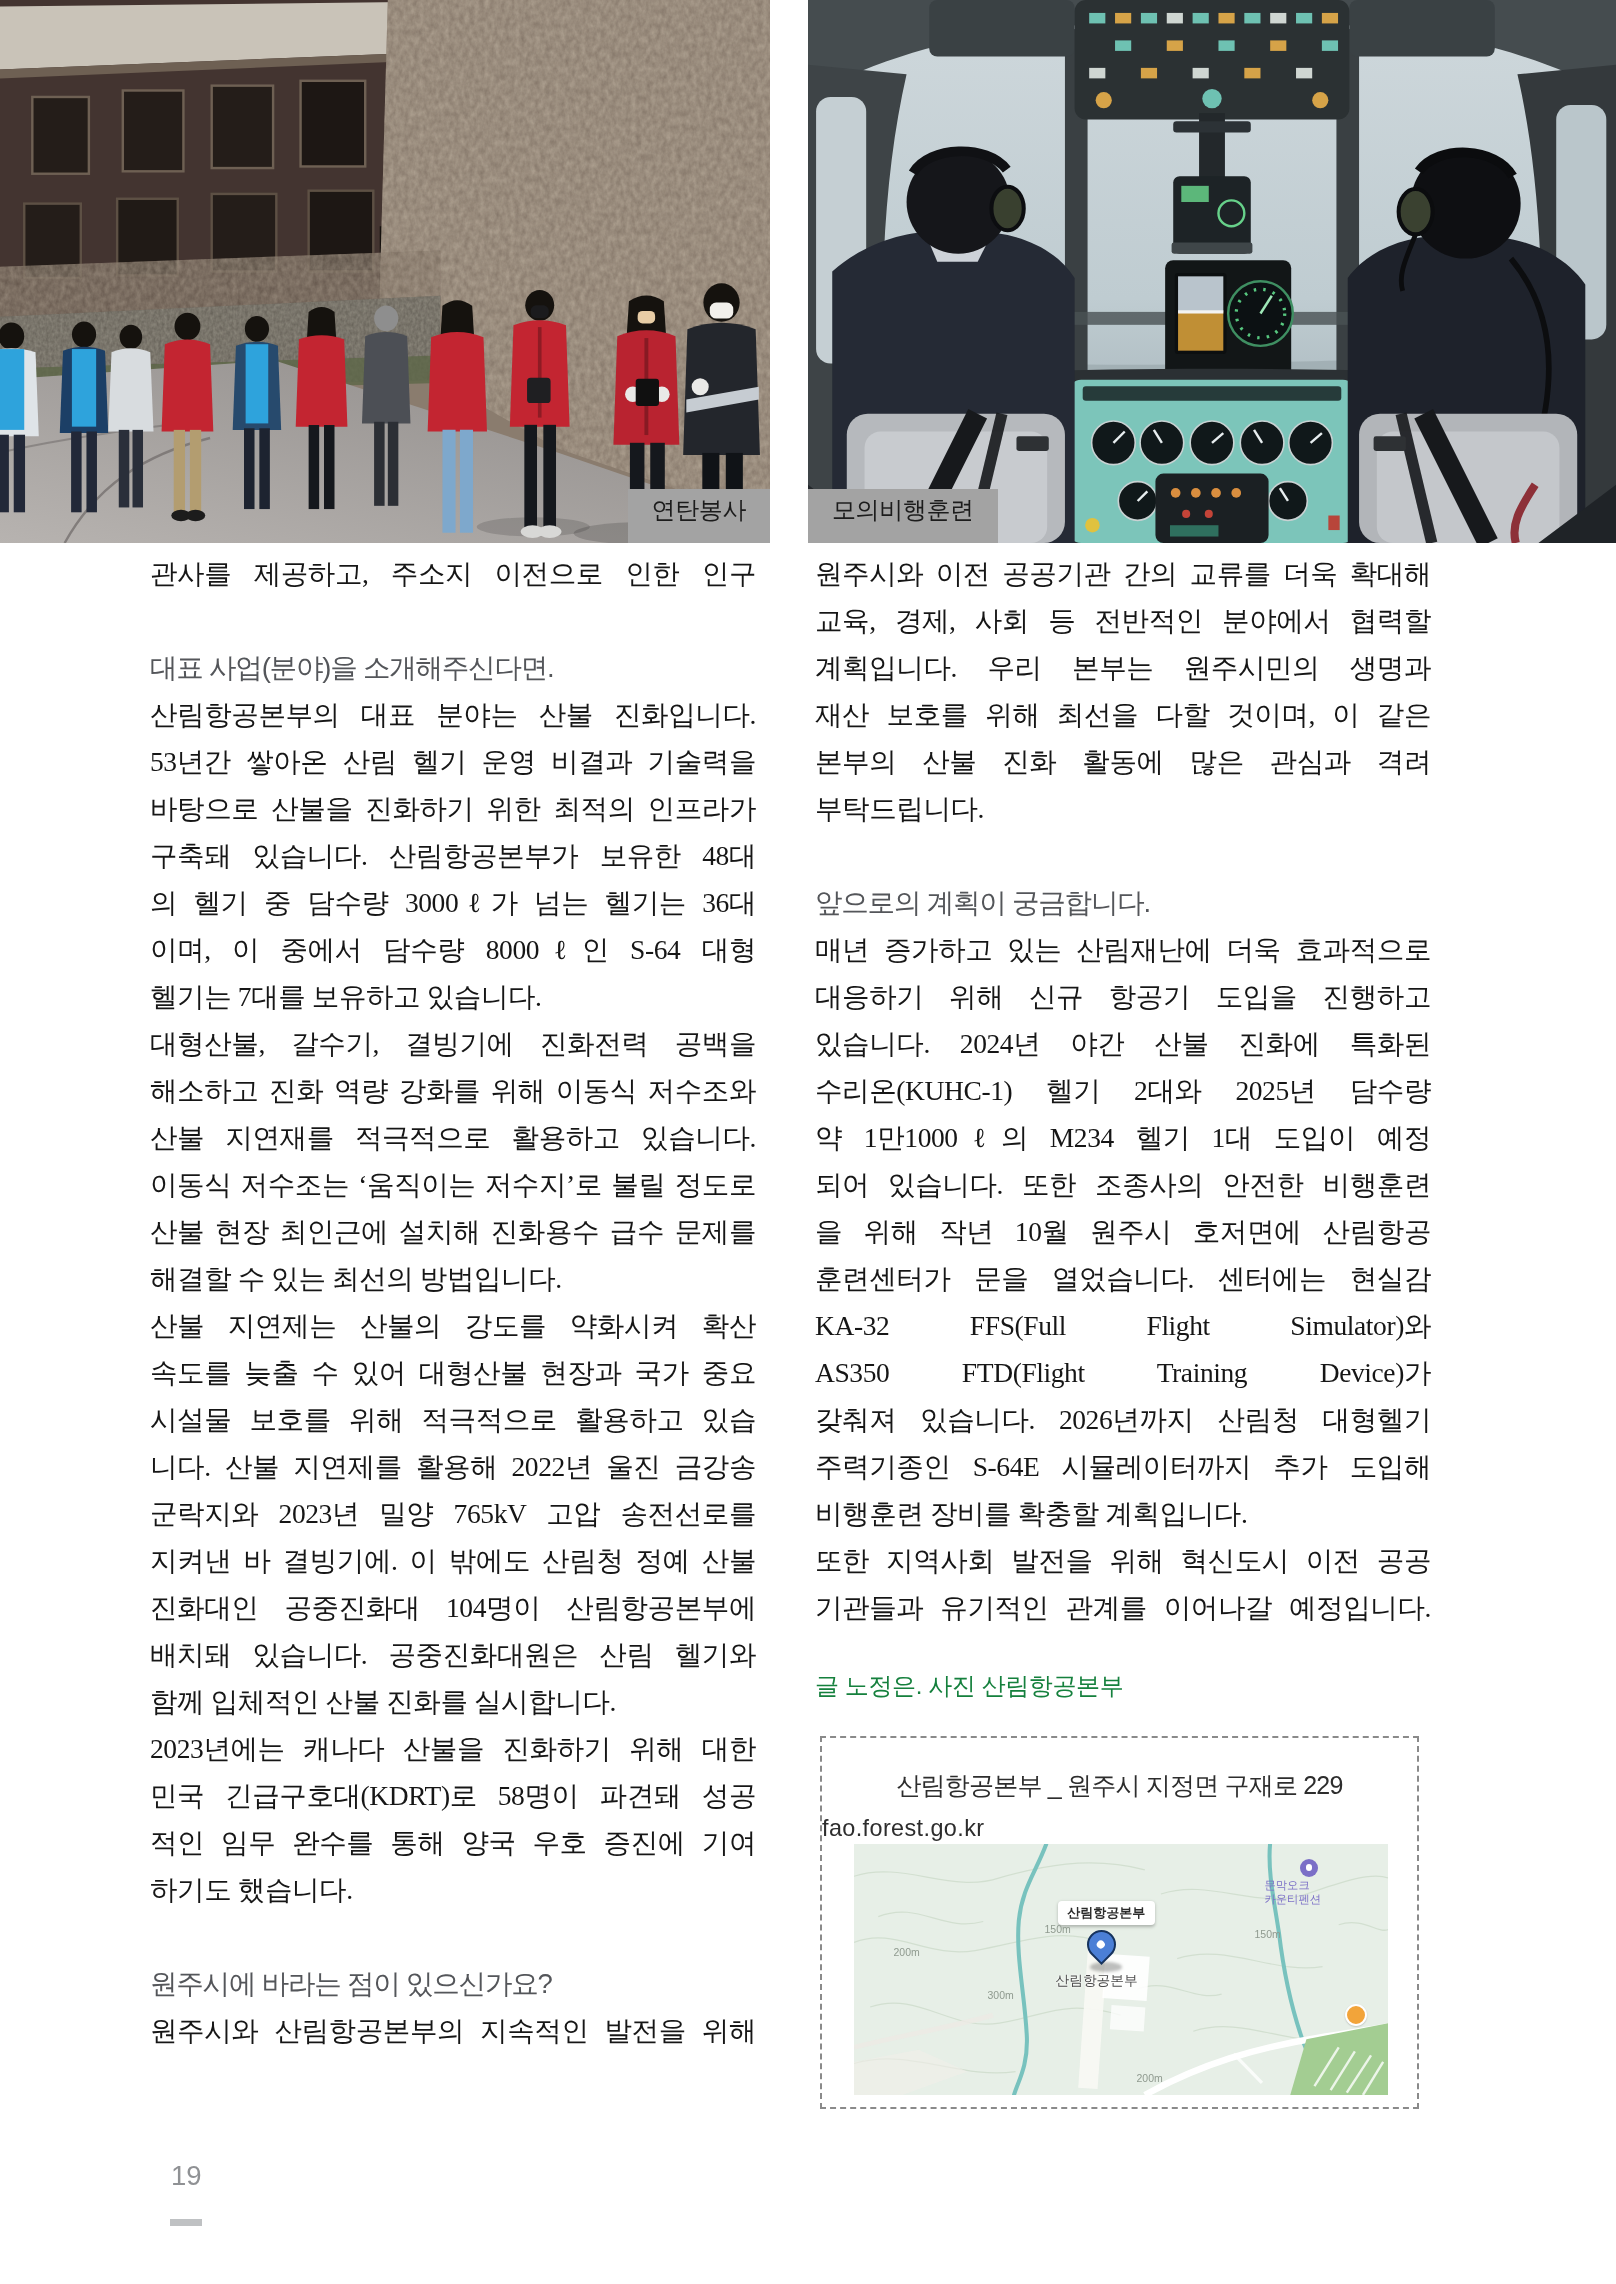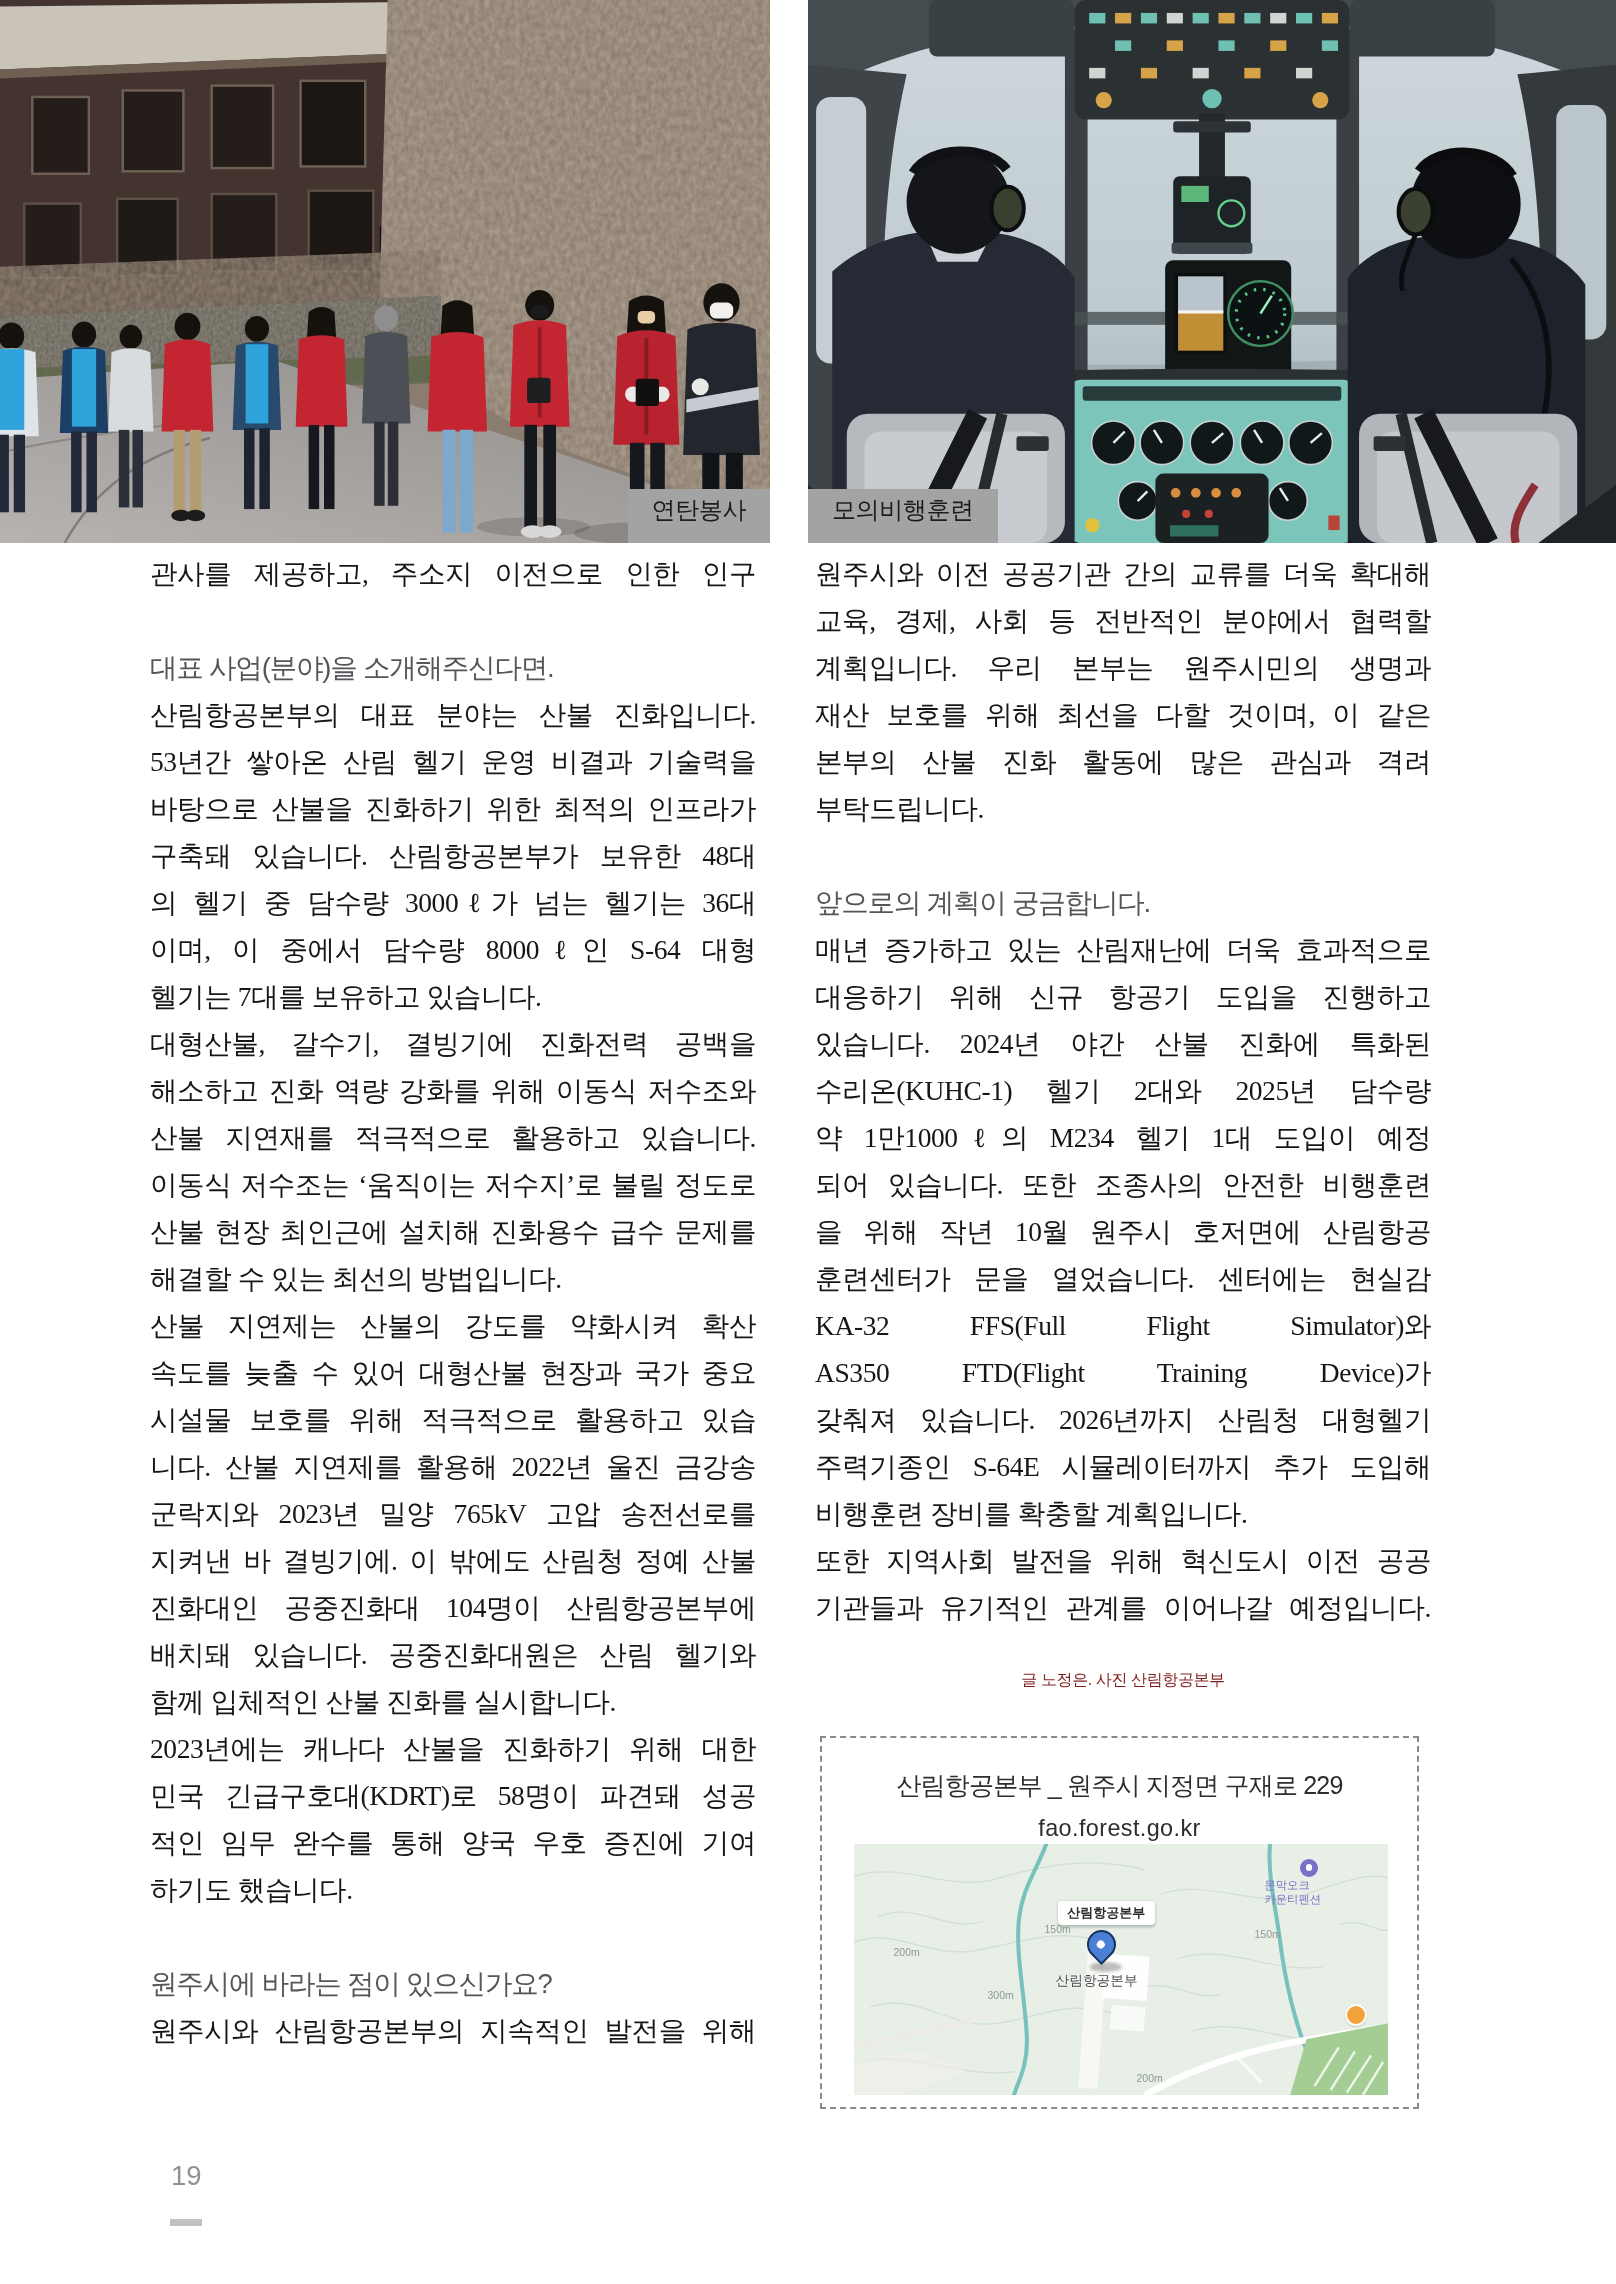--- a/index.html
+++ b/index.html
@@ -18,27 +18,27 @@
   
   .col{position:absolute;top:550px;}
   .col-left{left:150px;width:606px;}
   .col-right{left:815px;width:616px;}
   .tl{height:47px;line-height:47px;font-size:27.5px;color:#161616;
       font-family:"Liberation Serif","DejaVu Serif",serif;letter-spacing:-0.4px;
       overflow:hidden;white-space:nowrap;}
   .tl.jst{white-space:normal;text-align:justify;text-align-last:justify;word-break:keep-all;}
   .tl.hd{font-family:"Liberation Sans","DejaVu Sans",sans-serif;color:#54565a;letter-spacing:-1.2px;}
   .gapline{height:47px;}
-  .credit{position:absolute;left:815px;top:1670px;width:616px;text-align:center;
-          font-size:16px;color:#7f1d1d;letter-spacing:-0.4px;}
+  .credit{position:absolute;left:815px;top:1670px;width:616px;text-align:left;
+          font-size:24px;color:#15803d;letter-spacing:-0.4px;}
   
   .info-box{position:absolute;left:820px;top:1736px;width:599px;height:373px;
             border:2.4px dashed #8a8a8a;box-sizing:border-box;background:#ffffff;}
   .info-title{margin-top:31px;text-align:center;font-size:25px;color:#2d2d2d;letter-spacing:-0.8px;}
-  .info-url{margin-top:13px;text-align:center;font-size:23.4px;color:#2d2d2d;letter-spacing:0.4px;}
+  .info-url{margin-top:13px;font-size:23.4px;color:#2d2d2d;letter-spacing:0.4px;}
   
   .map{position:absolute;left:31.5px;top:106px;width:534px;height:251px;overflow:hidden;
        background:#e7efe7;}
   .map svg{position:absolute;left:0;top:0;width:100%;height:100%;}
   .map-pin-label{position:absolute;left:204px;top:57px;background:#ffffff;border-radius:4px;
                  padding:3.2px 9.7px;font-size:13px;font-weight:700;color:#2b2b2b;
                  box-shadow:0 1.6px 3.2px rgba(0,0,0,0.25);white-space:nowrap;}
   .map-pin{position:absolute;left:233px;top:86px;width:29px;height:29px;background:#4b7fd6;
            border:2.4px solid #16335e;border-radius:50% 50% 50% 0;transform:rotate(-45deg);
            box-sizing:border-box;}

